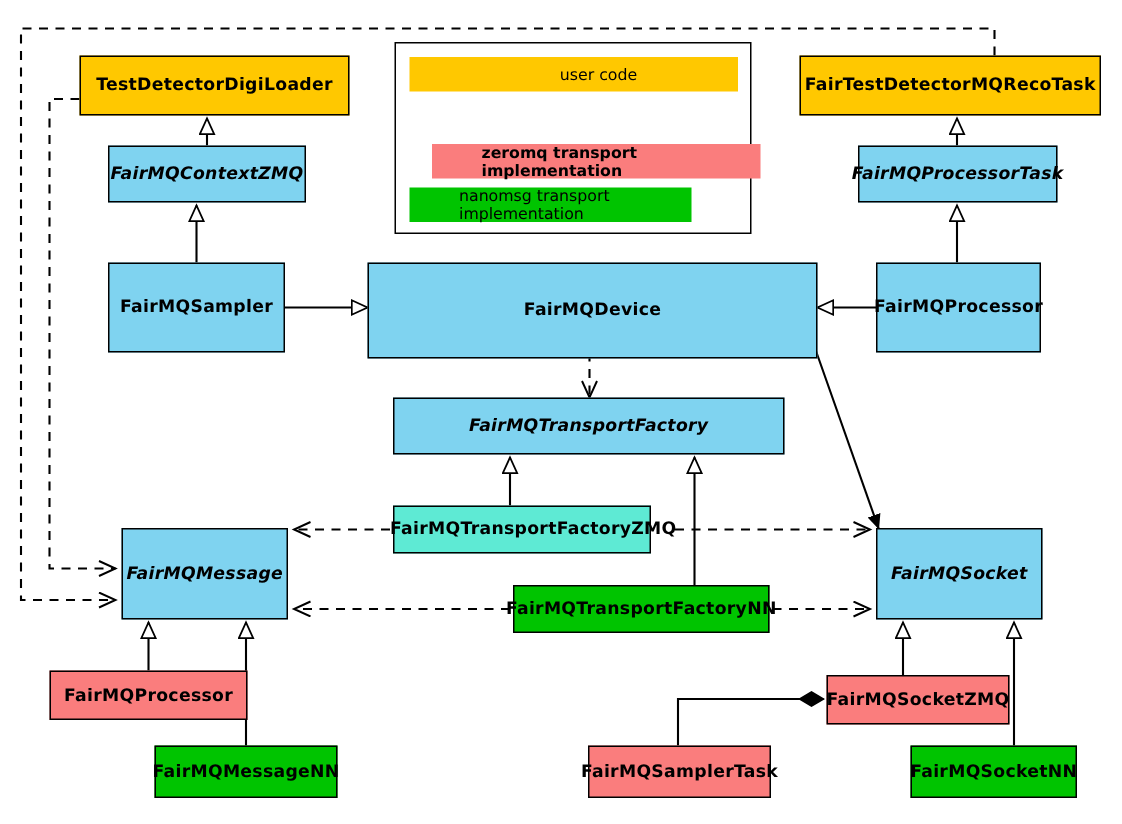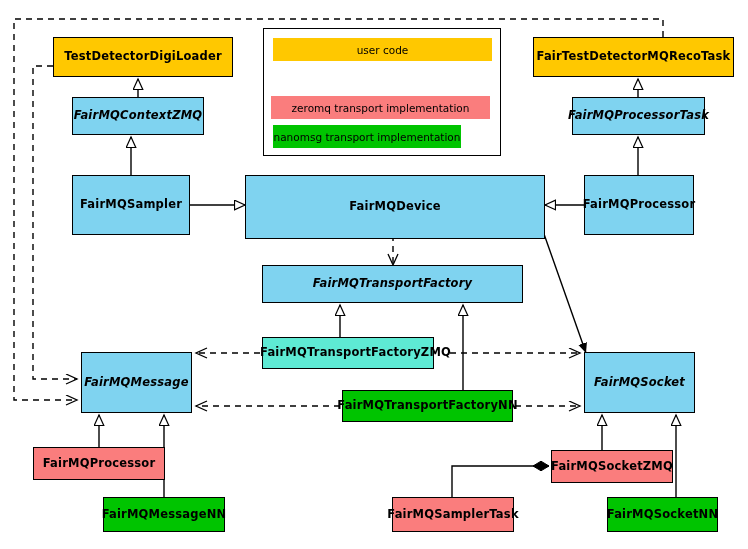--- a/index.html
+++ b/index.html
@@ -13,21 +13,21 @@
     display:flex;align-items:center;justify-content:center;text-align:left;
     font-weight:bold;font-size:11.5px;color:#000;line-height:1.15;
     letter-spacing:.2px;
   }
   .node.abstract{font-style:italic;}
   .legend-box{
     position:absolute;box-sizing:border-box;border:1.5px solid #000;background:#fff;
   }
   .legend-bar{
     position:absolute;box-sizing:border-box;display:flex;align-items:center;
-    justify-content:center;font-size:10.5px;color:#000;font-weight:normal;
+    justify-content:center;font-size:10.5px;color:#000;font-weight:normal;padding-left:33px;
   }
   svg.edges{position:absolute;left:0;top:0;width:748px;height:549px;pointer-events:none;}
 </style>
 </head>
 <body>
 
 <div id="canvas">
 
   <svg class="edges" viewBox="0 0 748 549">
     <defs>
@@ -88,21 +88,21 @@
       <line x1="676" y1="497" x2="676" y2="415" marker-end="url(#hollowTri)"></line>
 
       <path d="M549,466 L452,466 L452,497" marker-start="url(#filledDiamond)"></path>
     </g>
   </svg>
 
   <div class="legend-box" style="left:263px;top:28px;width:238px;height:128px;">
     <div class="legend-bar" style="left:9px;top:9px;width:219px;height:23px;background:#FFC800;">
       <span>user code</span>
     </div>
-    <div class="legend-bar" style="left:7px;top:67px;width:219px;height:23px;background:#FA7D7D;">
+    <div class="legend-bar" style="left:24px;top:67px;width:219px;height:23px;background:#FA7D7D;font-weight:bold;">
       <span>zeromq transport implementation</span>
     </div>
     <div class="legend-bar" style="left:9px;top:96px;width:188px;height:23px;background:#00C400;">
       <span>nanomsg transport implementation</span>
     </div>
   </div>
 
   <div id="nodes">
       <div class="node" style="left: 53px; top: 37px; width: 180px; height: 40px; background: rgb(255, 200, 0);">
         <span>TestDetectorDigiLoader</span>

